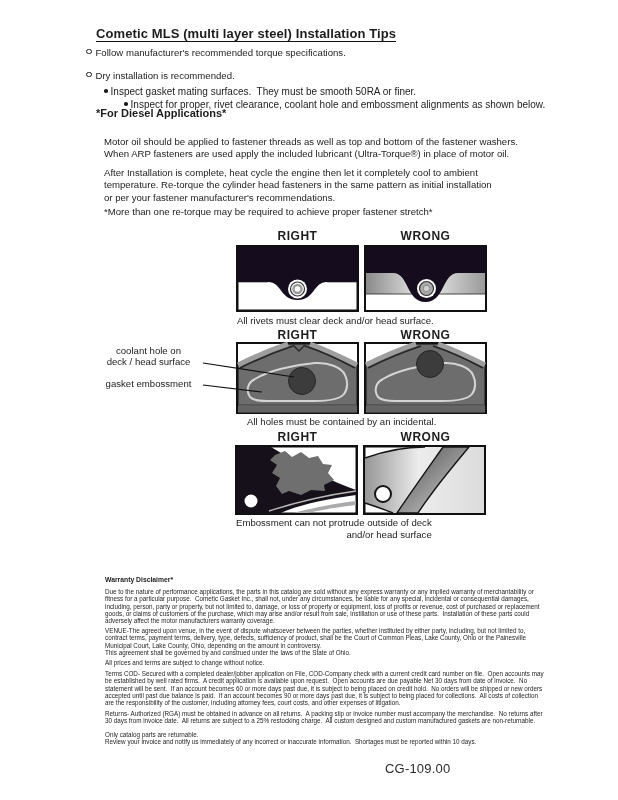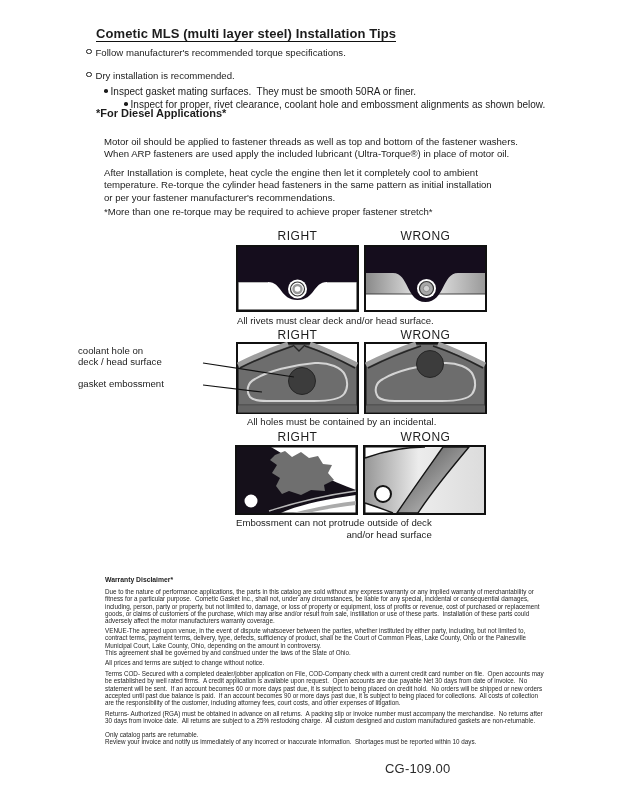--- a/index.html
+++ b/index.html
@@ -20,24 +20,24 @@
     margin-right:4px;vertical-align:2px;background:#fff;
   }
   .sub-line{left:104px;font-size:10px;line-height:13px;white-space:pre;}
   .sub-line .dot{
     display:inline-block;width:3.6px;height:3.6px;border-radius:50%;background:#1c1c1c;
     margin-right:3px;vertical-align:2px;
   }
   .diesel-head{left:96px;top:107px;font-size:11px;font-weight:bold;}
   .para{left:96px;font-size:9.6px;line-height:12.4px;white-space:pre-line;margin-left:8px;}
   
-  .fig-label{width:123px;text-align:center;font-size:12px;letter-spacing:.5px;color:#1d1d1d;}
+  .fig-label{width:123px;text-align:center;font-size:12px;letter-spacing:.5px;color:#1d1d1d;font-weight:bold;}
   .panel{width:123px;}
   .caption{font-size:9.6px;line-height:11.5px;white-space:pre-line;}
-  .callout{font-size:9.6px;line-height:11px;text-align:left;white-space:pre-line;width:107px;left:78px;}
+  .callout{font-size:9.6px;line-height:11px;text-align:center;white-space:pre-line;width:107px;left:95px;}
   #callout-lines{left:115px;top:340px;z-index:5;pointer-events:none;}
   
   .fine{left:105px;font-size:6.3px;line-height:7.3px;white-space:pre;color:#252525;}
   .fine-head{left:105px;top:576px;font-size:6.8px;font-weight:bold;color:#1c1c1c;}
   .footer-code{left:385px;top:761px;font-size:13px;color:#2b2b2b;letter-spacing:.2px;}
 </style>
 </head>
 <body>
 
 <div id="page">

